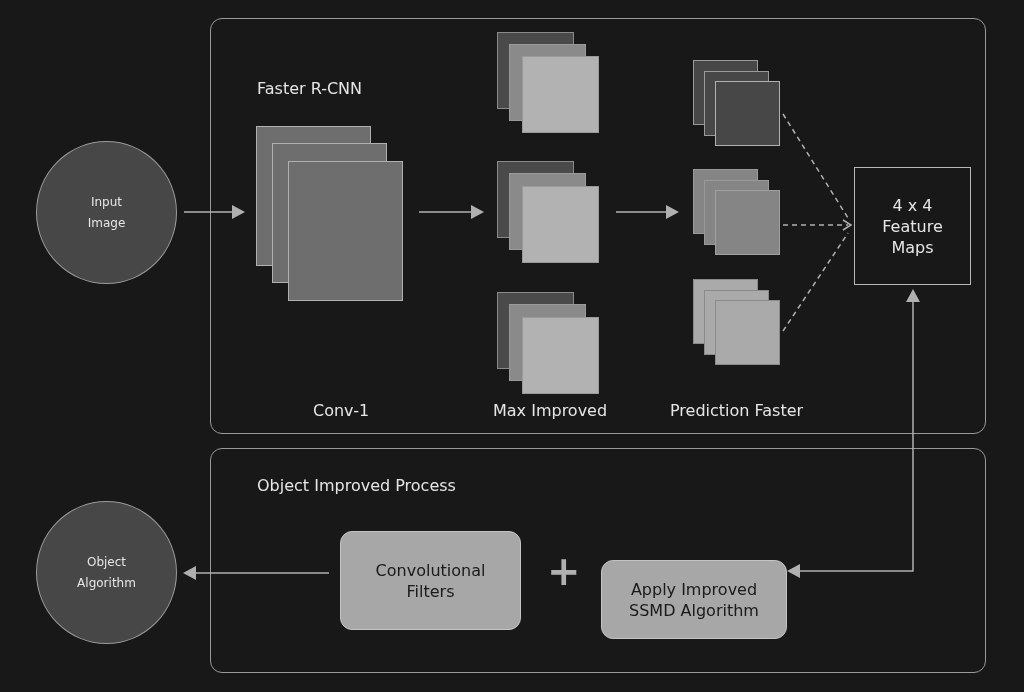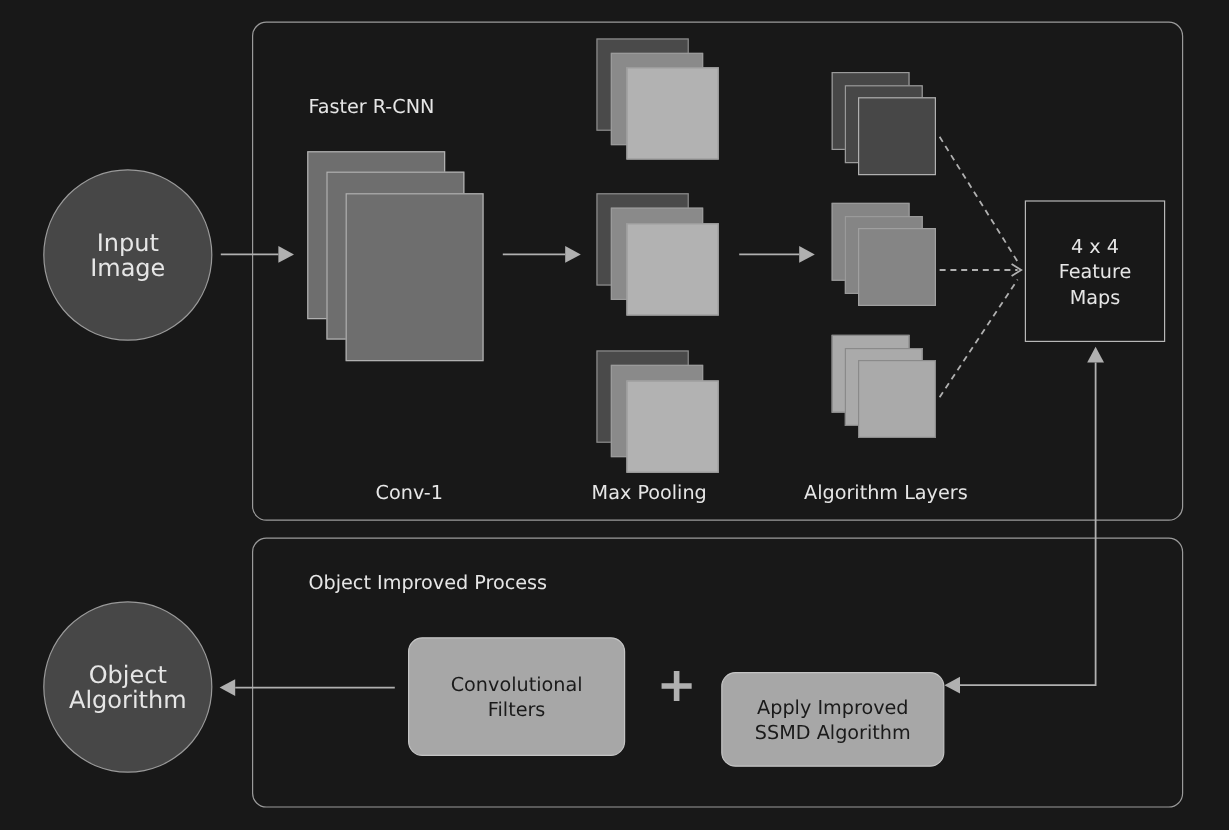--- a/index.html
+++ b/index.html
@@ -4,21 +4,21 @@
 <style>
   html, body { margin: 0; padding: 0; }
   body {
     width: 1024px; height: 692px; background: #181818; position: relative; overflow: hidden;
     font-family: "DejaVu Sans", sans-serif; color: #e6e6e6;
   }
   .panel { position: absolute; border: 1.5px solid #9a9a9a; border-radius: 12px; box-sizing: border-box; }
   .circle {
     position: absolute; border-radius: 50%; background: #474747; border: 1.5px solid #9a9a9a;
     box-sizing: border-box; display: flex; align-items: center; justify-content: center; text-align: center;
-    font-size: 20px; line-height: 21px; color: #e6e6e6;
+    font-size: 12px; line-height: 21px; color: #e6e6e6;
   }
   .lbl { position: absolute; font-size: 16px; color: #e6e6e6; white-space: nowrap; }
   .layer { position: absolute; border: 1.5px solid #b0b0b0; box-sizing: border-box; }
   .feat {
     position: absolute; border: 1.5px solid #b8b8b8; box-sizing: border-box; background: #181818;
     display: flex; align-items: center; justify-content: center; text-align: center;
     font-size: 16px; line-height: 21px; color: #e6e6e6;
   }
   .pill {
     position: absolute; background: #a7a7a7; border: 1.5px solid #c4c4c4; border-radius: 12px; box-sizing: border-box;
@@ -61,38 +61,38 @@
 <div>
   <div class="layer" style="left:497px;top:161px;width:77px;height:77px;background:#4a4a4a;border-color:#8a8a8a;"></div>
   <div class="layer" style="left:509px;top:173px;width:77px;height:77px;background:#8a8a8a;border-color:#9a9a9a;"></div>
   <div class="layer" style="left:522px;top:186px;width:77px;height:77px;background:#b2b2b2;border-color:#9a9a9a;"></div>
 </div>
 <div>
   <div class="layer" style="left:497px;top:292px;width:77px;height:77px;background:#4a4a4a;border-color:#8a8a8a;"></div>
   <div class="layer" style="left:509px;top:304px;width:77px;height:77px;background:#8a8a8a;border-color:#9a9a9a;"></div>
   <div class="layer" style="left:522px;top:317px;width:77px;height:77px;background:#b2b2b2;border-color:#9a9a9a;"></div>
 </div>
-<div class="lbl" style="left:493px;top:401px;">Max Pooling</div>
+<div class="lbl" style="left:493px;top:401px;">Max Improved</div>
 
 <div>
   <div class="layer" style="left:693px;top:60px;width:65px;height:65px;background:#474747;border-color:#9a9a9a;"></div>
   <div class="layer" style="left:704px;top:71px;width:65px;height:65px;background:#474747;border-color:#9a9a9a;"></div>
   <div class="layer" style="left:715px;top:81px;width:65px;height:65px;background:#474747;border-color:#b0b0b0;"></div>
 </div>
 <div>
   <div class="layer" style="left:693px;top:169px;width:65px;height:65px;background:#858585;border-color:#9a9a9a;"></div>
   <div class="layer" style="left:704px;top:180px;width:65px;height:65px;background:#858585;border-color:#9a9a9a;"></div>
   <div class="layer" style="left:715px;top:190px;width:65px;height:65px;background:#858585;border-color:#a0a0a0;"></div>
 </div>
 <div>
   <div class="layer" style="left:693px;top:279px;width:65px;height:65px;background:#aaaaaa;border-color:#8a8a8a;"></div>
   <div class="layer" style="left:704px;top:290px;width:65px;height:65px;background:#aaaaaa;border-color:#8a8a8a;"></div>
   <div class="layer" style="left:715px;top:300px;width:65px;height:65px;background:#aaaaaa;border-color:#8a8a8a;"></div>
 </div>
-<div class="lbl" style="left:670px;top:401px;">Algorithm Layers</div>
+<div class="lbl" style="left:670px;top:401px;">Prediction Faster</div>
 
 <div class="feat" style="left:854px;top:167px;width:117px;height:118px;">
   <span style="white-space:pre-line;">4 x 4
 Feature
 Maps</span>
 </div>
 
 <div class="pill" style="left:340px;top:531px;width:181px;height:99px;">
   <span style="white-space:pre-line;">Convolutional
 Filters</span>

